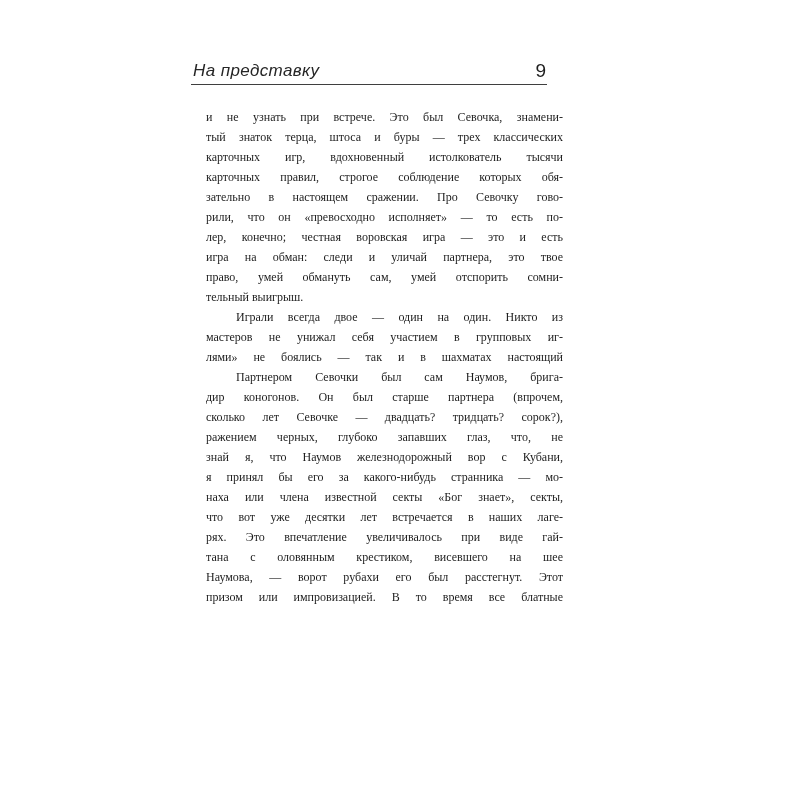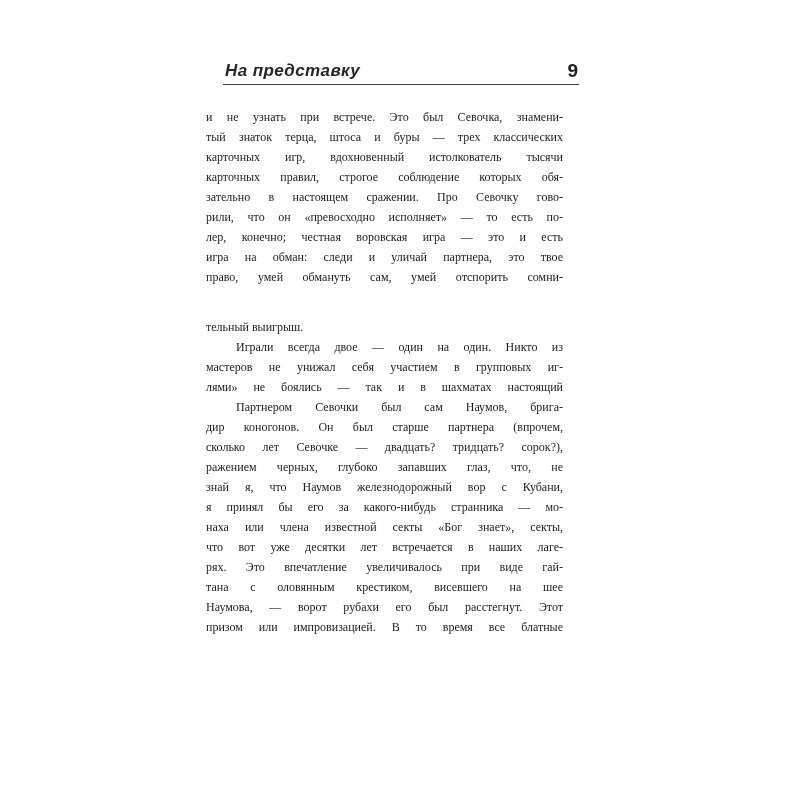--- a/index.html
+++ b/index.html
@@ -9,26 +9,25 @@
   }
   .page {
     position: relative;
     width: 800px;
     height: 800px;
     background: #ffffff;
     overflow: hidden;
   }
   .running-head {
     position: absolute;
-    left: 223px;
+    left: 191px;
     top: 60px;
     width: 356px;
     height: 24px;
     border-bottom: 1.5px solid #3f3f3f;
-    font-weight: bold;
   }
   .rh-title {
     position: absolute;
     left: 2px;
     bottom: 3px;
     font-family: "Liberation Sans", sans-serif;
     font-style: italic;
     font-size: 17px;
     letter-spacing: 0.4px;
     color: #262626;
@@ -57,21 +56,20 @@
     text-align: justify;
     text-align-last: justify;
     text-justify: inter-word;
     white-space: normal;
   }
   .line.indent {
     padding-left: 30px;
   }
   .line.flush {
     text-align-last: left;
-    margin-top: 30px;
   }
 </style>
 </head>
 <body>
 
 <div class="page">
   <div class="running-head">
     <span class="rh-title">На представку</span>
     <span class="rh-num">9</span>
   </div>

